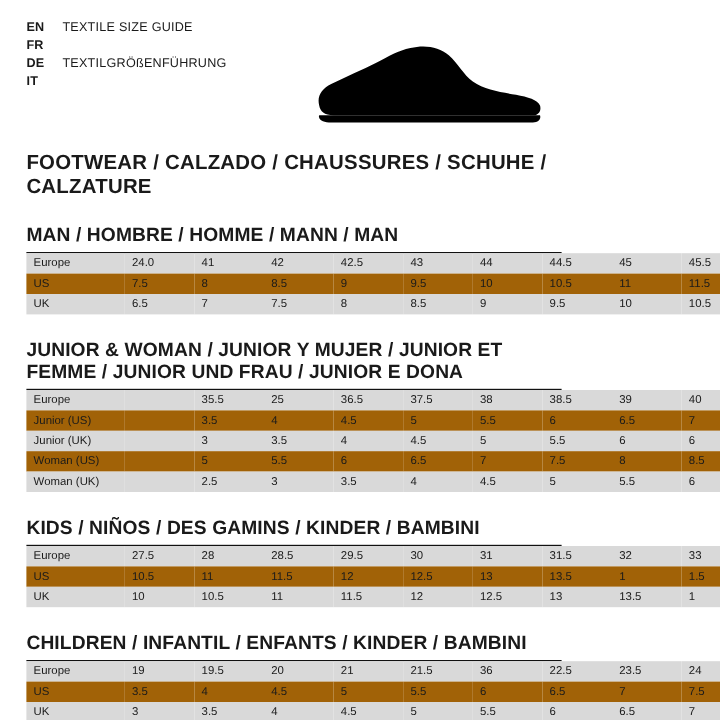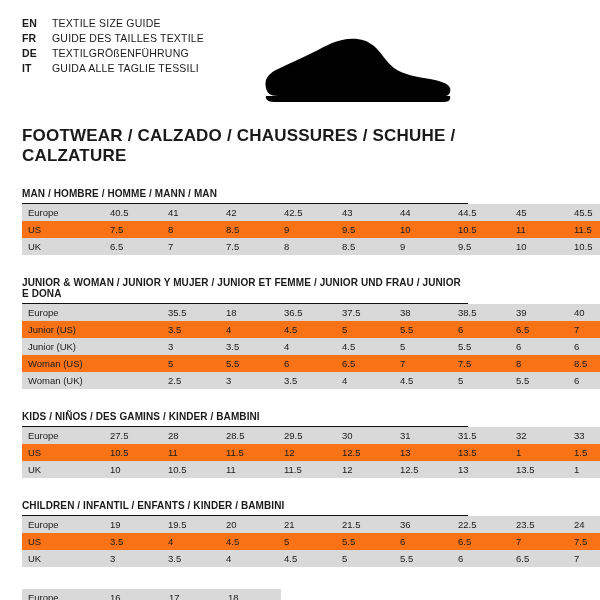--- a/index.html
+++ b/index.html
@@ -64,21 +64,21 @@
     font-weight: bold;
     letter-spacing: 0.2px;
     margin-top: 16px;
   }
 
   
   .group {
     margin-top: 22px;
   }
   .group-title {
-    font-size: 10px;
+    font-size: 16px;
     font-weight: bold;
     letter-spacing: 0.1px;
     padding-bottom: 4px;
     border-bottom: 1px solid #111;
     margin-bottom: 0;
   }
   table {
     border-collapse: collapse;
     width: 100%;
     table-layout: fixed;
@@ -88,47 +88,45 @@
     width: 236px;
   }
   td {
     height: 17px;
     padding: 0 0 0 6px;
     vertical-align: middle;
     color: #1a1a1a;
     white-space: nowrap;
   }
   tr.shaded td { background: #d9d9d9; }
-  tr.plain td { background: #f97316; }
+  tr.plain td { background: #a16207; }
   td.rowlabel { width: 76px; }
   td.c { width: 52px; }
   table.babies td.c { width: 53px; }
 </style>
 </head>
 <body>
 
 <div class="page">
 
   <div class="header">
     <div class="lang-block">
       <div class="lang-row">
         <span class="lang-code">EN</span>
         <span class="lang-title">TEXTILE SIZE GUIDE</span>
       </div>
       <div class="lang-row">
         <span class="lang-code">FR</span>
-        <span class="lang-title">GUIDE DES TAILLES TEXTILE</span>
       </div>
       <div class="lang-row">
         <span class="lang-code">DE</span>
         <span class="lang-title">TEXTILGRÖßENFÜHRUNG</span>
       </div>
       <div class="lang-row">
         <span class="lang-code">IT</span>
-        <span class="lang-title">GUIDA ALLE TAGLIE TESSILI</span>
       </div>
     </div>
 
     <div class="shoe-wrap">
       <svg viewBox="0 0 200 80" width="200" height="80" aria-hidden="true">
         <path fill="#000000" d="M8,58 C6,50 10,44 18,40 C30,34 44,28 56,22 C66,17 74,12 84,10
           C96,7 108,9 116,16 C124,23 128,32 136,38 C146,45 160,47 172,49
           C182,51 190,53 192,58 C193,61 192,65 188,66 L20,66 C12,66 9,63 8,58 Z"></path>
         <path fill="#000000" d="M8,66 L192,66 C193,69 191,72 186,72 L16,72 C10,72 7,69 8,66 Z"></path>
       </svg>
@@ -136,21 +134,21 @@
   </div>
 
   <div class="section-title">FOOTWEAR / CALZADO / CHAUSSURES / SCHUHE / CALZATURE</div>
 
   <div class="group">
     <div class="group-title">MAN / HOMBRE / HOMME / MANN / MAN</div>
     <table>
       <tbody>
           <tr class="shaded">
         <td class="rowlabel">Europe</td>
-        <td class="c">40.5</td>
+        <td class="c">24.0</td>
         <td class="c">41</td>
         <td class="c">42</td>
         <td class="c">42.5</td>
         <td class="c">43</td>
         <td class="c">44</td>
         <td class="c">44.5</td>
         <td class="c">45</td>
         <td class="c">45.5</td>
 
       </tr>
@@ -185,21 +183,21 @@
   </div>
 
   <div class="group">
     <div class="group-title">JUNIOR &amp; WOMAN / JUNIOR Y MUJER / JUNIOR ET FEMME / JUNIOR UND FRAU / JUNIOR E DONA</div>
     <table>
       <tbody>
           <tr class="shaded">
         <td class="rowlabel">Europe</td>
         <td class="c"></td>
         <td class="c">35.5</td>
-        <td class="c">18</td>
+        <td class="c">25</td>
         <td class="c">36.5</td>
         <td class="c">37.5</td>
         <td class="c">38</td>
         <td class="c">38.5</td>
         <td class="c">39</td>
         <td class="c">40</td>
 
       </tr>
       <tr class="plain">
         <td class="rowlabel">Junior (US)</td>

